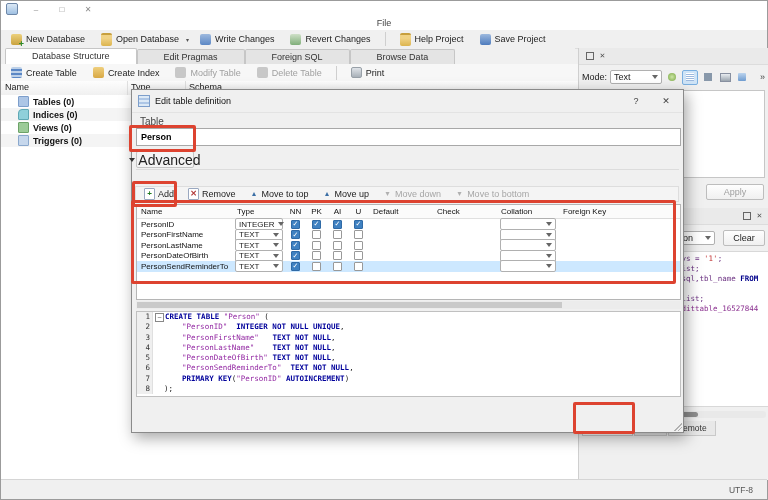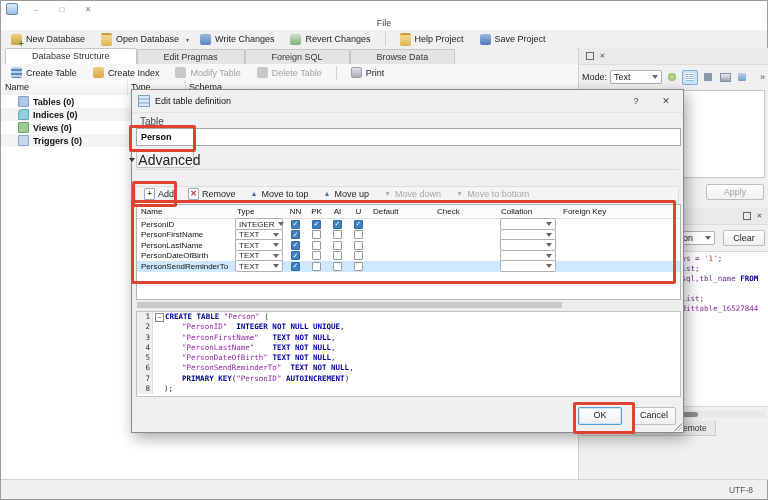--- a/index.html
+++ b/index.html
@@ -523,24 +523,20 @@
     <div class="sqled" id="sql-editor">
         <div class="sql-line"><div class="sql-gutter">1</div><div class="fold">–</div><span><span class="sq-kw">CREATE TABLE </span><span class="sq-id">"Person"</span><span class="sq-pl"> (</span></span></div>
         <div class="sql-line"><div class="sql-gutter">2</div><div class="fold-pad"></div><span><span class="sq-pl">    </span><span class="sq-id">"PersonID"</span><span class="sq-pl">  </span><span class="sq-kw">INTEGER NOT NULL UNIQUE</span><span class="sq-pl">,</span></span></div>
         <div class="sql-line"><div class="sql-gutter">3</div><div class="fold-pad"></div><span><span class="sq-pl">    </span><span class="sq-id">"PersonFirstName"</span><span class="sq-pl">   </span><span class="sq-kw">TEXT NOT NULL</span><span class="sq-pl">,</span></span></div>
         <div class="sql-line"><div class="sql-gutter">4</div><div class="fold-pad"></div><span><span class="sq-pl">    </span><span class="sq-id">"PersonLastName"</span><span class="sq-pl">    </span><span class="sq-kw">TEXT NOT NULL</span><span class="sq-pl">,</span></span></div>
         <div class="sql-line"><div class="sql-gutter">5</div><div class="fold-pad"></div><span><span class="sq-pl">    </span><span class="sq-id">"PersonDateOfBirth"</span><span class="sq-pl"> </span><span class="sq-kw">TEXT NOT NULL</span><span class="sq-pl">,</span></span></div>
         <div class="sql-line"><div class="sql-gutter">6</div><div class="fold-pad"></div><span><span class="sq-pl">    </span><span class="sq-id">"PersonSendReminderTo"</span><span class="sq-pl">  </span><span class="sq-kw">TEXT NOT NULL</span><span class="sq-pl">,</span></span></div>
         <div class="sql-line"><div class="sql-gutter">7</div><div class="fold-pad"></div><span><span class="sq-pl">    </span><span class="sq-kw">PRIMARY KEY</span><span class="sq-pl">(</span><span class="sq-id">"PersonID"</span><span class="sq-pl"> </span><span class="sq-kw">AUTOINCREMENT</span><span class="sq-pl">)</span></span></div>
         <div class="sql-line"><div class="sql-gutter">8</div><div class="fold-pad"></div><span><span class="sq-pl">);</span></span></div>
       </div>
-    <div class="dlg-buttons">
-      <div class="btn default">OK</div>
-      <div class="btn">Cancel</div>
-    </div>
     <div class="dlg-grip"></div>
   </div>
 
   <div id="annotations">
       <div class="annot" style="left: 128px; top: 124px; width: 61px; height: 21px; border-color: rgb(221, 67, 48);"></div>
       <div class="annot" style="left: 131px; top: 180px; width: 39px; height: 20px; border-color: rgb(221, 67, 48);"></div>
       <div class="annot" style="left: 130px; top: 199px; width: 539px; height: 78px; border-color: rgb(221, 67, 48);"></div>
       <div class="annot" style="left: 572px; top: 401px; width: 56px; height: 26px; border-color: rgb(221, 67, 48);"></div>
     </div>
 </div>

